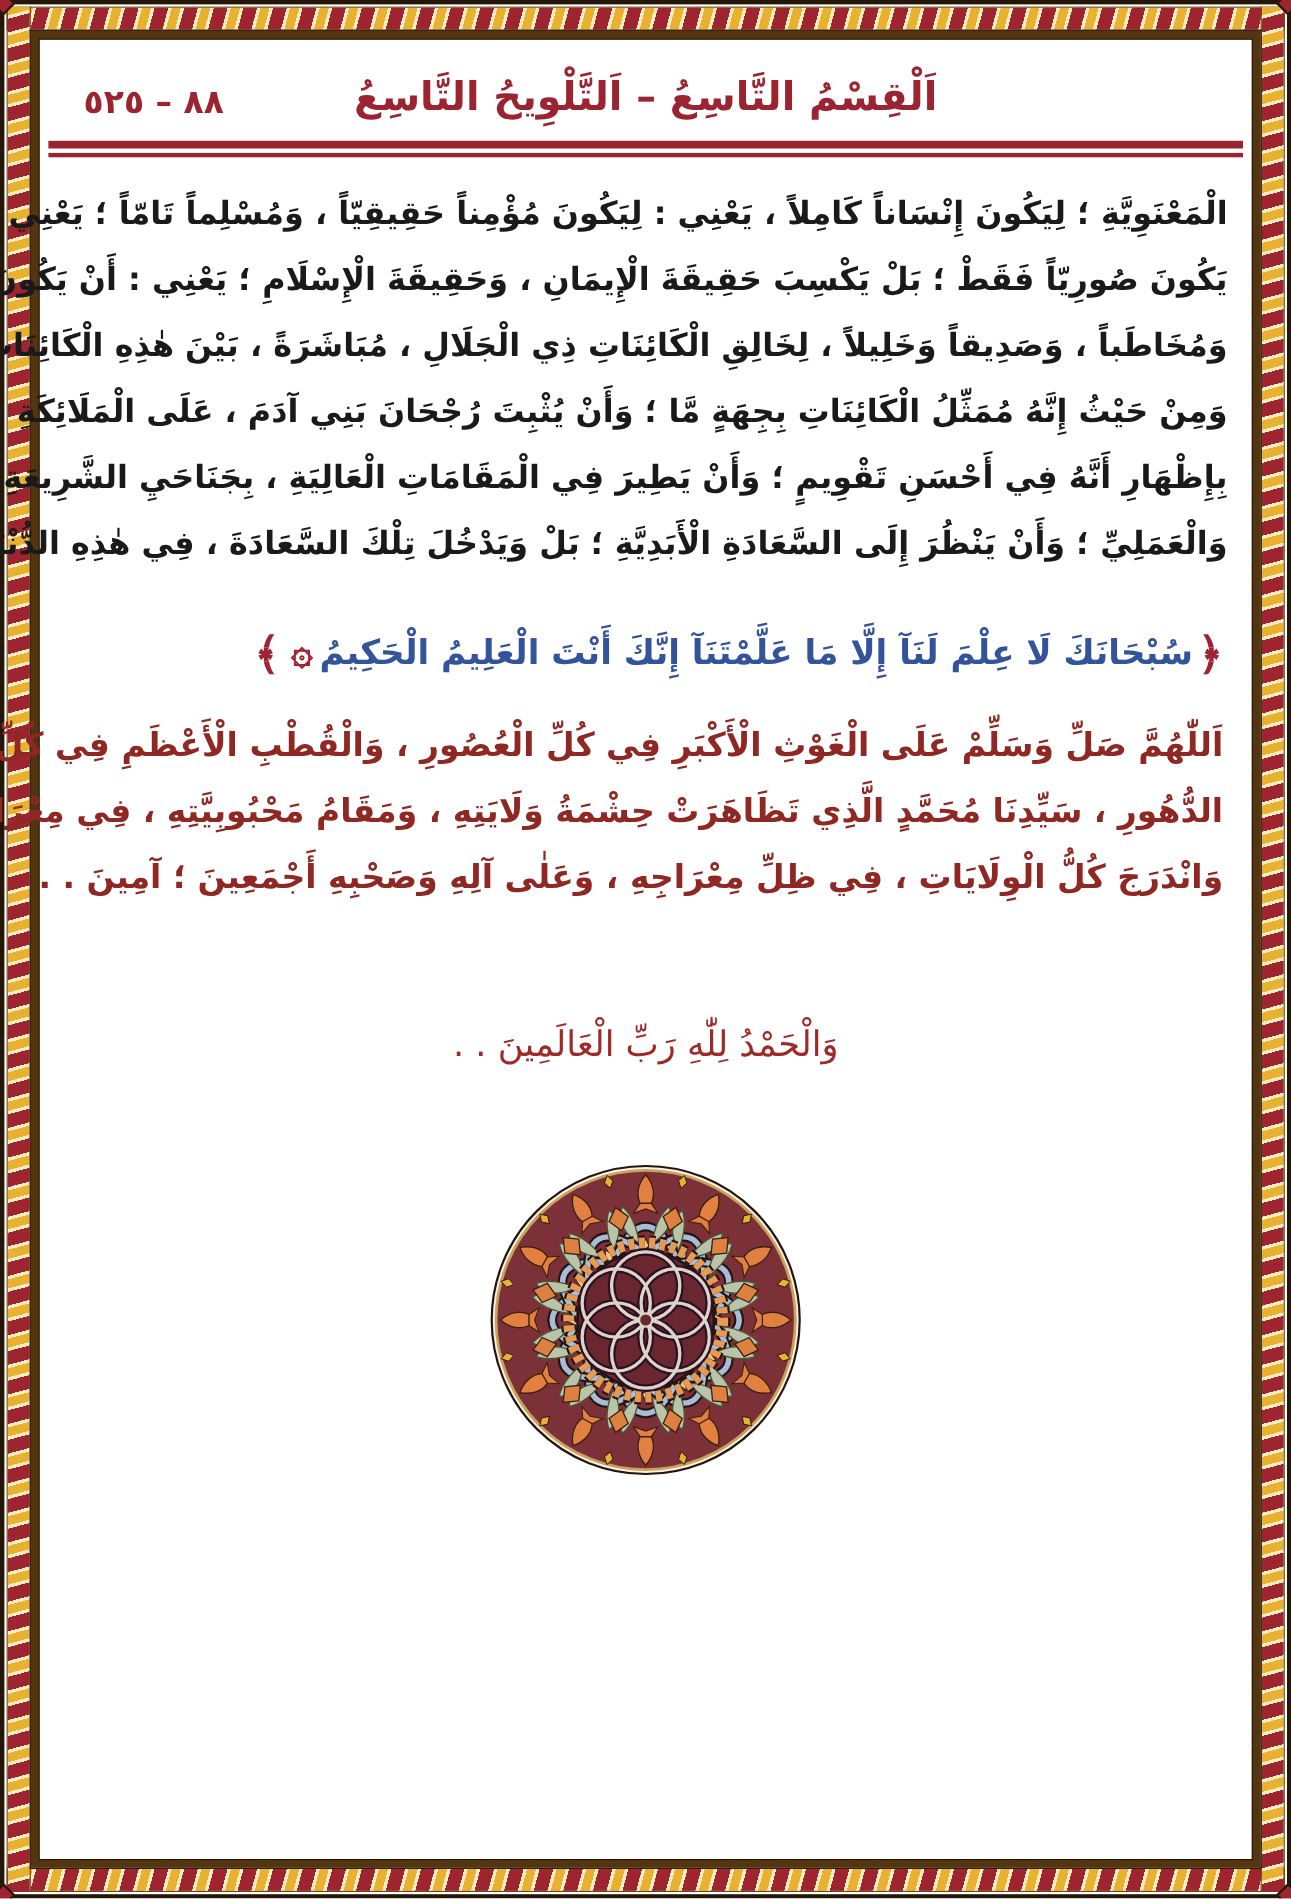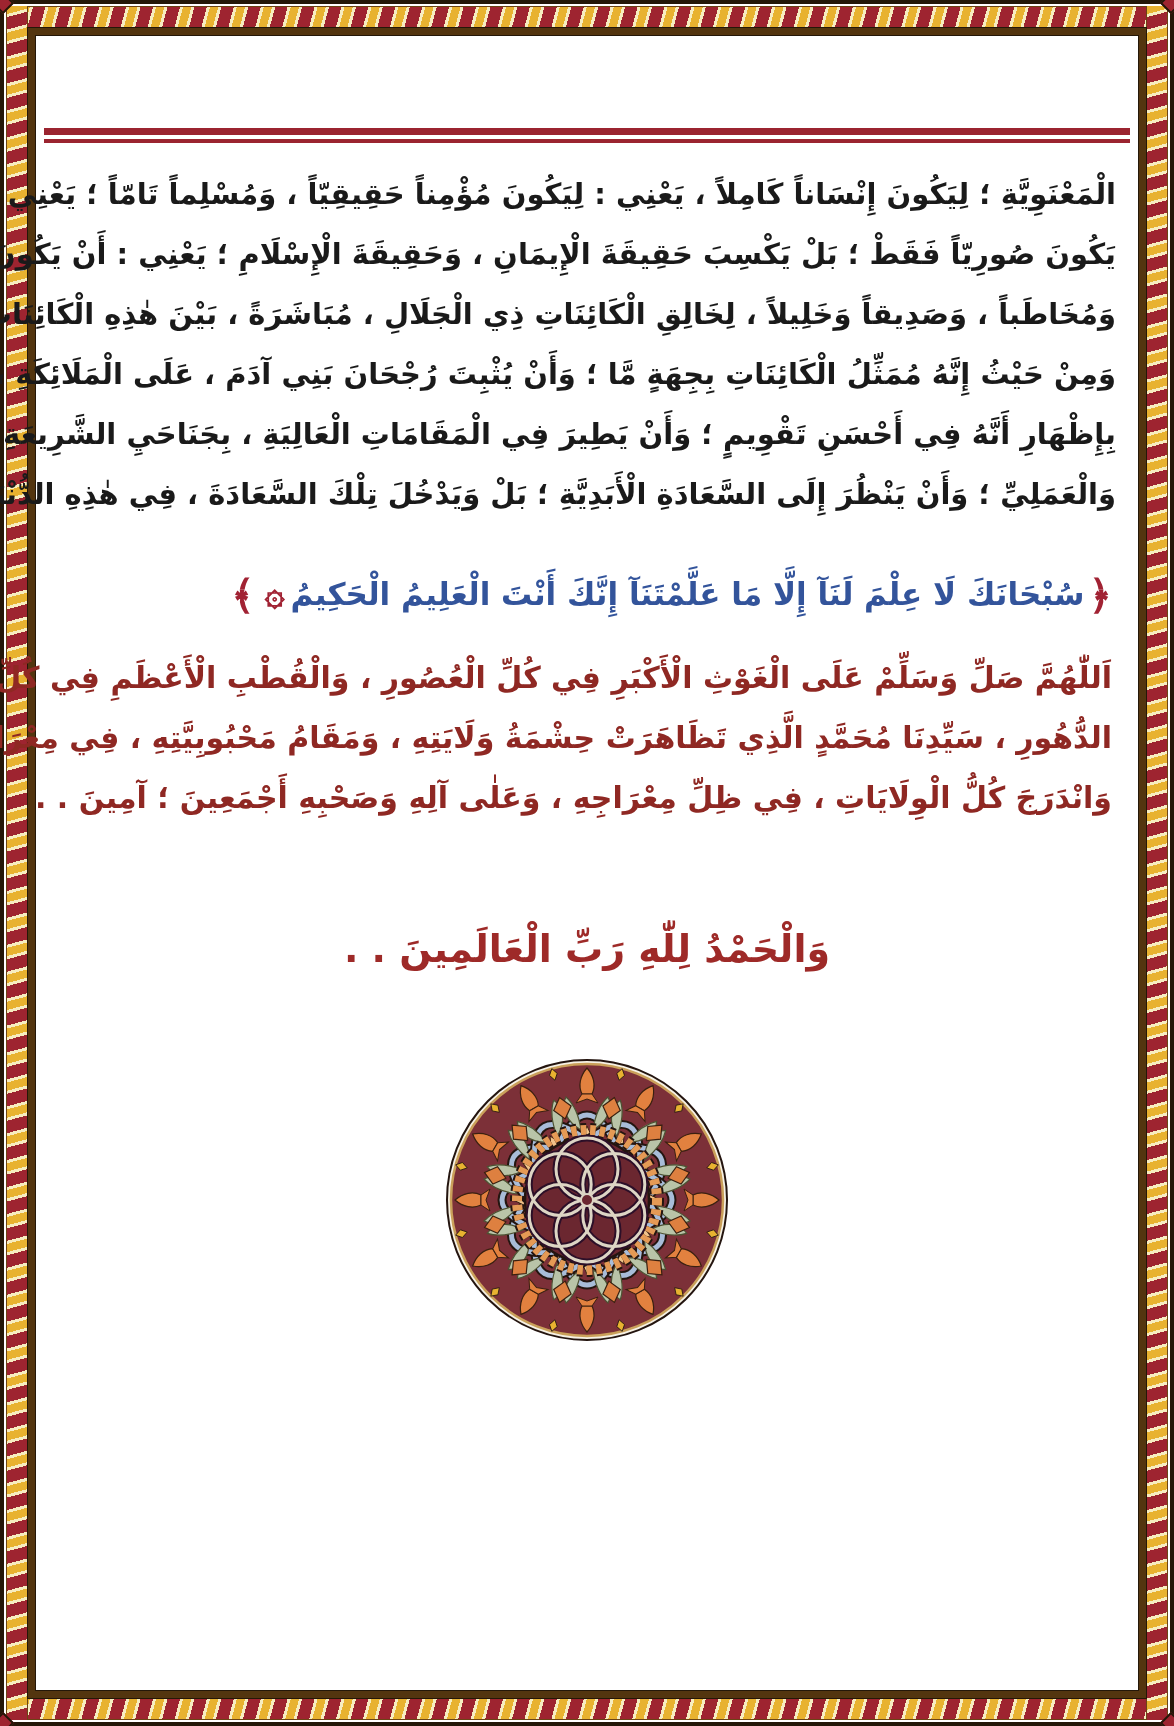--- a/index.html
+++ b/index.html
@@ -69,21 +69,21 @@
   }
   .prayer-line{
     height:60px;line-height:60px;white-space:nowrap;
     text-align:justify;text-align-last:justify;
   }
   .prayer-line.centered{text-align:left;text-align-last:center;}
 
   
   .hamd{
     position:absolute;top:920px;left:58px;right:58px;height:58px;line-height:58px;
-    text-align:center;direction:rtl;color:#9e2a28;font-size:38px;font-weight:bold;
+    text-align:center;direction:rtl;color:#9e2a28;font-size:32px;font-weight:normal;
   }
 
   
   .rosette-wrap{position:absolute;top:1058px;left:50%;transform:translateX(-50%);
     width:284px;height:284px;}
 </style>
 </head>
 <body>
 
 <div class="page">
@@ -92,20 +92,24 @@
   <div class="band band-top"></div>
   <div class="band band-bottom"></div>
   <div class="band band-left"></div>
   <div class="band band-right"></div>
   <div class="frame-rail"></div>
   <div class="finial tl"></div>
   <div class="finial tr"></div>
   <div class="finial bl"></div>
   <div class="finial br"></div>
 
+  <div class="header">
+    <div class="page-number">٨٨ – ٥٢٥</div>
+    <div class="page-title">اَلْقِسْمُ التَّاسِعُ – اَلتَّلْوِيحُ التَّاسِعُ</div>
+  </div>
   <div class="rule-thick"></div>
   <div class="rule-thin"></div>
 
   <div class="body-text">
     <div class="body-line">الْمَعْنَوِيَّةِ ؛ لِيَكُونَ إِنْسَاناً كَامِلاً ، يَعْنِي : لِيَكُونَ مُؤْمِناً حَقِيقِيّاً ، وَمُسْلِماً تَامّاً ؛ يَعْنِي : أَنْ لَا</div>
     <div class="body-line">يَكُونَ صُورِيّاً فَقَطْ ؛ بَلْ يَكْسِبَ حَقِيقَةَ الْإِيمَانِ ، وَحَقِيقَةَ الْإِسْلَامِ ؛ يَعْنِي : أَنْ يَكُونَ عَبْداً</div>
     <div class="body-line">وَمُخَاطَباً ، وَصَدِيقاً وَخَلِيلاً ، لِخَالِقِ الْكَائِنَاتِ ذِي الْجَلَالِ ، مُبَاشَرَةً ، بَيْنَ هٰذِهِ الْكَائِنَاتِ ؛</div>
     <div class="body-line">وَمِنْ حَيْثُ إِنَّهُ مُمَثِّلُ الْكَائِنَاتِ بِجِهَةٍ مَّا ؛ وَأَنْ يُثْبِتَ رُجْحَانَ بَنِي آدَمَ ، عَلَى الْمَلَائِكَةِ ،</div>
     <div class="body-line">بِإِظْهَارِ أَنَّهُ فِي أَحْسَنِ تَقْوِيمٍ ؛ وَأَنْ يَطِيرَ فِي الْمَقَامَاتِ الْعَالِيَةِ ، بِجَنَاحَيِ الشَّرِيعَةِ ، الْإِيمَانِيِّ</div>
     <div class="body-line">وَالْعَمَلِيِّ ؛ وَأَنْ يَنْظُرَ إِلَى السَّعَادَةِ الْأَبَدِيَّةِ ؛ بَلْ وَيَدْخُلَ تِلْكَ السَّعَادَةَ ، فِي هٰذِهِ الدُّنْيَا . .</div>

